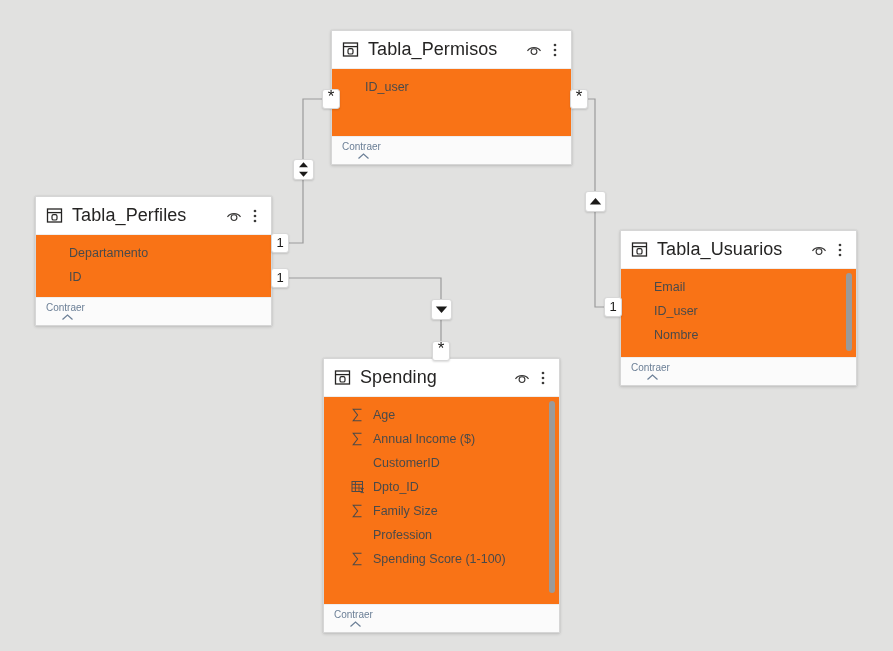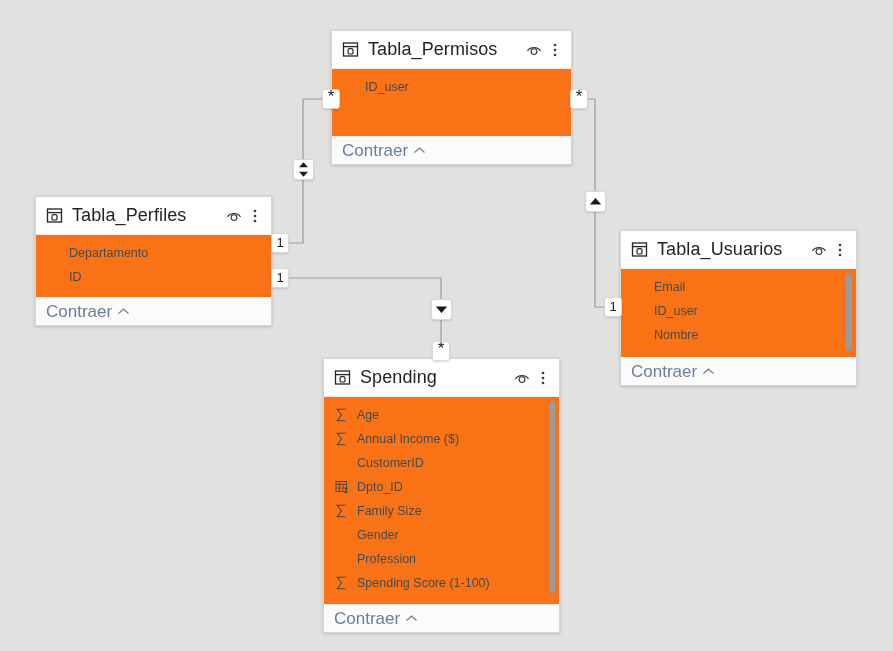--- a/index.html
+++ b/index.html
@@ -124,25 +124,26 @@
   .card-footer {
     height: 28px;
     display: flex;
     align-items: center;
     padding-left: 10px;
     border-top: 1px solid #eeeeee;
     background: #fbfbfb;
     box-sizing: border-box;
   }
   .collapse-link {
-    font-size: 17px;
+    font-size: 10px;
     color: #6b7f96;
     display: flex;
     align-items: center;
     cursor: pointer;
+    flex-direction: column;
   }
   .collapse-link .chev {
     margin-left: 5px;
     display: flex;
     align-items: center;
   }
 
   
   .badge {
     position: absolute;
@@ -347,21 +348,21 @@
         </svg>
       </span>
       <span class="hdr-btn menu-btn">
         <svg width="4" height="16" viewBox="0 0 4 16">
           <circle cx="2" cy="3" r="1.35" fill="#3b3a39"></circle>
           <circle cx="2" cy="8" r="1.35" fill="#3b3a39"></circle>
           <circle cx="2" cy="13" r="1.35" fill="#3b3a39"></circle>
         </svg>
       </span>
     </div>
-    <div class="field-list" style="height:207px;">
+    <div class="field-list" style="height:207px;padding-left:16px;">
 
       <div class="field-row">
         <span class="field-icon">
           <svg width="13" height="14" viewBox="0 0 13 14">
             <path d="M10.5 1.2 L2.2 1.2 L6.6 7 L2.2 12.8 L10.5 12.8" fill="none" stroke="#4a4a4a" stroke-width="1.05" stroke-linejoin="miter"></path>
           </svg>
         </span>
         <span class="field-name">Age</span>
       </div>
 
@@ -395,24 +396,20 @@
 
       <div class="field-row">
         <span class="field-icon">
           <svg width="13" height="14" viewBox="0 0 13 14">
             <path d="M10.5 1.2 L2.2 1.2 L6.6 7 L2.2 12.8 L10.5 12.8" fill="none" stroke="#4a4a4a" stroke-width="1.05" stroke-linejoin="miter"></path>
           </svg>
         </span>
         <span class="field-name">Family Size</span>
       </div>
 
-      <div class="field-row">
-        <span class="field-icon blank"></span>
-        <span class="field-name">Gender</span>
-      </div>
 
       <div class="field-row">
         <span class="field-icon blank"></span>
         <span class="field-name">Profession</span>
       </div>
 
       <div class="field-row">
         <span class="field-icon">
           <svg width="13" height="14" viewBox="0 0 13 14">
             <path d="M10.5 1.2 L2.2 1.2 L6.6 7 L2.2 12.8 L10.5 12.8" fill="none" stroke="#4a4a4a" stroke-width="1.05" stroke-linejoin="miter"></path>

